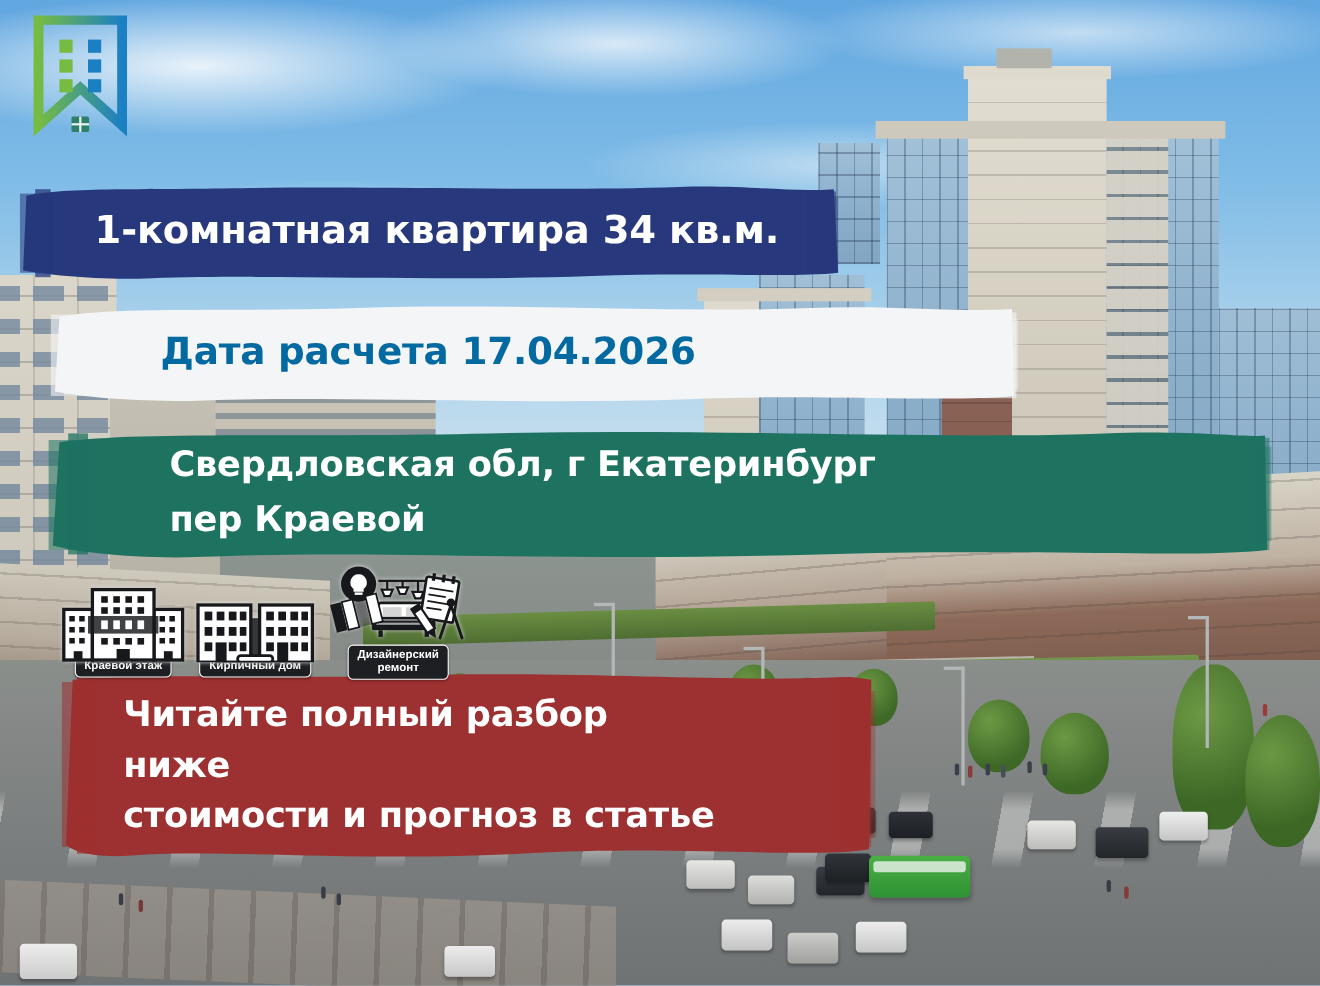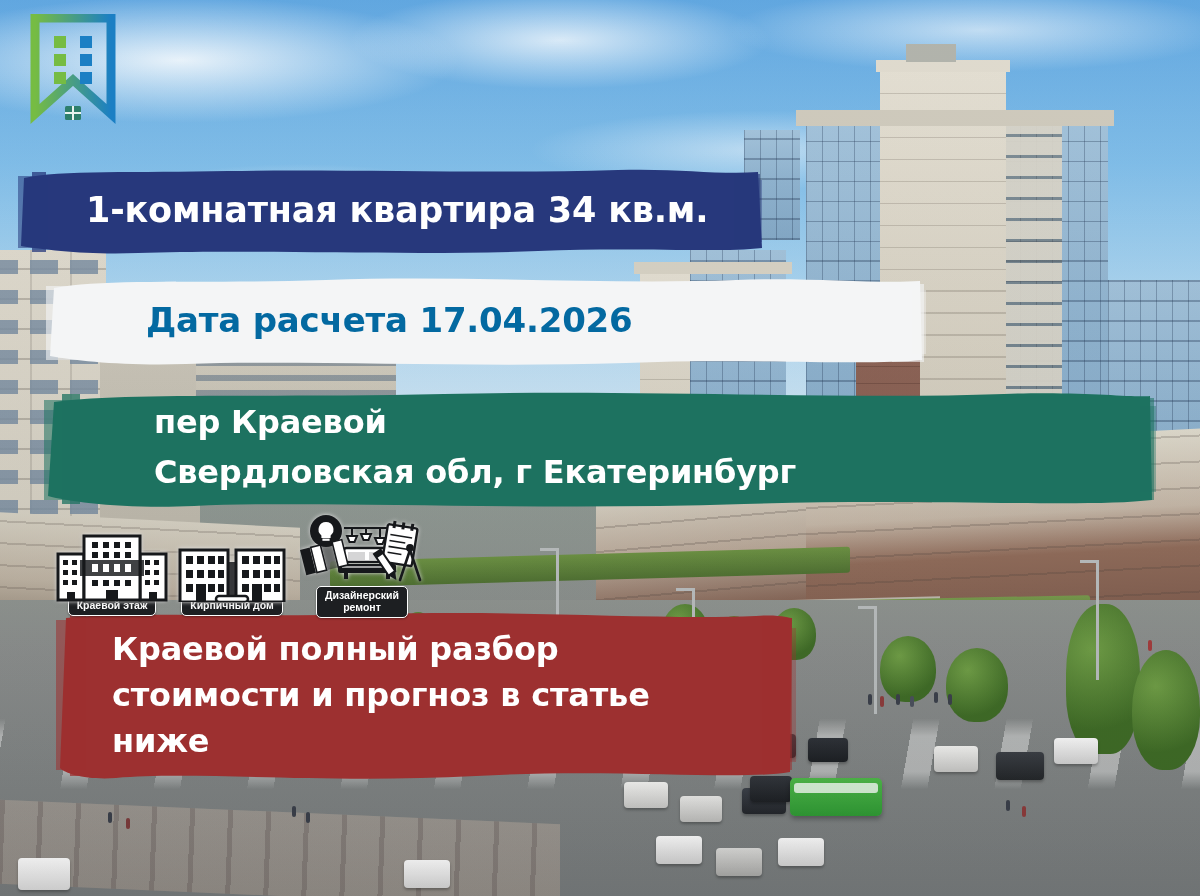--- a/index.html
+++ b/index.html
@@ -349,22 +349,22 @@
 
   <div class="banner b-green">
     <svg class="brush" viewBox="0 0 1112 128" preserveAspectRatio="none">
       <path d="M10 18 C 80 8, 220 14, 400 10 C 600 5, 800 16, 960 10 C 1040 7, 1090 14, 1106 12
                L 1108 116 C 1040 124, 880 114, 700 120 C 480 127, 280 116, 150 122 C 80 125, 26 118, 4 112 Z" fill="#1d7260"></path>
       <rect x="0" y="16" width="38" height="100" fill="#1d7260" opacity=".55"></rect>
       <rect x="18" y="10" width="18" height="110" fill="#1d7260" opacity=".75"></rect>
       <rect x="1076" y="14" width="34" height="102" fill="#1d7260" opacity=".55"></rect>
       <rect x="1096" y="22" width="16" height="86" fill="#1d7260" opacity=".38"></rect>
     </svg>
+    <div class="bt bt-green">Свердловская обл, г Екатеринбург</div>
     <div class="bt bt-green">пер Краевой</div>
-    <div class="bt bt-green">Свердловская обл, г Екатеринбург</div>
   </div>
 
   <div class="badges">
 
     <div class="badge">
       <svg class="badge-ico" width="112" height="72" viewBox="0 0 112 72">
         <rect x="2" y="24" width="26" height="46" fill="#fff" stroke="#16181b" stroke-width="3"></rect>
         <rect x="84" y="24" width="26" height="46" fill="#fff" stroke="#16181b" stroke-width="3"></rect>
         <rect x="28" y="6" width="56" height="64" fill="#fff" stroke="#16181b" stroke-width="3"></rect>
         <rect x="24" y="30" width="64" height="16" fill="#16181b" opacity=".82"></rect>
@@ -510,18 +510,18 @@
 
   <div class="banner b-red">
     <svg class="brush" viewBox="0 0 740 176" preserveAspectRatio="none">
       <path d="M10 10 C 70 3, 180 10, 320 6 C 470 2, 600 12, 700 8 C 722 6, 734 10, 736 10
                L 734 164 C 680 173, 560 160, 420 168 C 270 176, 140 163, 60 170 C 30 172, 10 166, 4 160 Z" fill="#9d3030"></path>
       <rect x="0" y="12" width="30" height="150" fill="#9d3030" opacity=".55"></rect>
       <rect x="14" y="6" width="16" height="162" fill="#9d3030" opacity=".75"></rect>
       <rect x="706" y="10" width="30" height="152" fill="#9d3030" opacity=".55"></rect>
       <rect x="726" y="20" width="14" height="134" fill="#9d3030" opacity=".35"></rect>
     </svg>
-    <div class="bt bt-red">Краевой полный разбор</div>
+    <div class="bt bt-red">Читайте полный разбор</div>
+    <div class="bt bt-red">ниже</div>
     <div class="bt bt-red">стоимости и прогноз в статье</div>
-    <div class="bt bt-red">ниже</div>
   </div>
 
 </div>
 
 </body></html>

